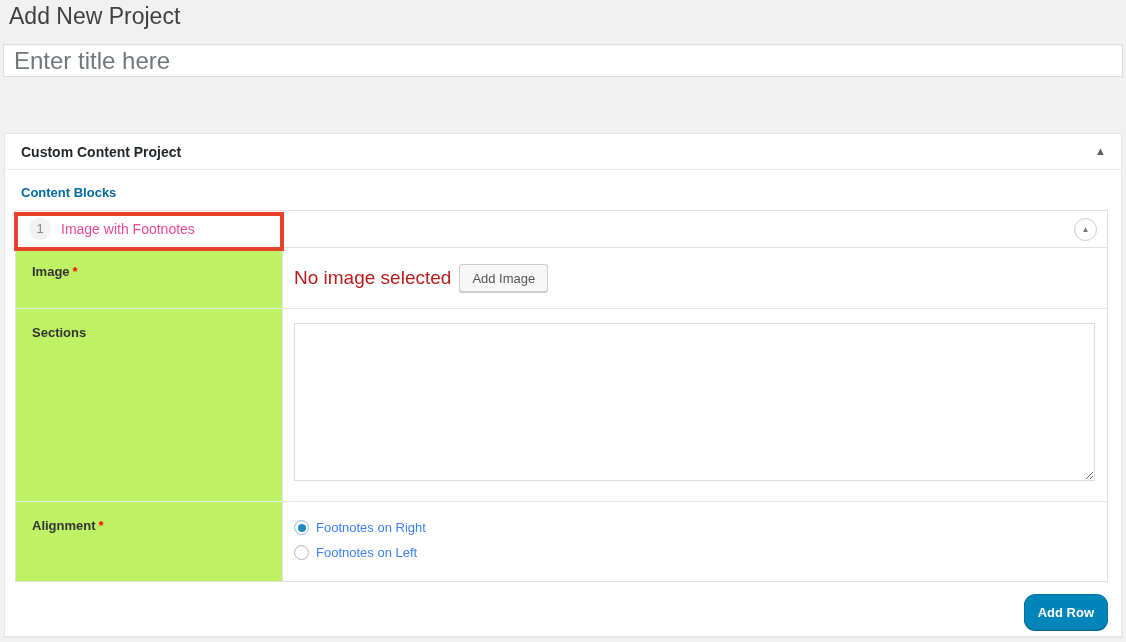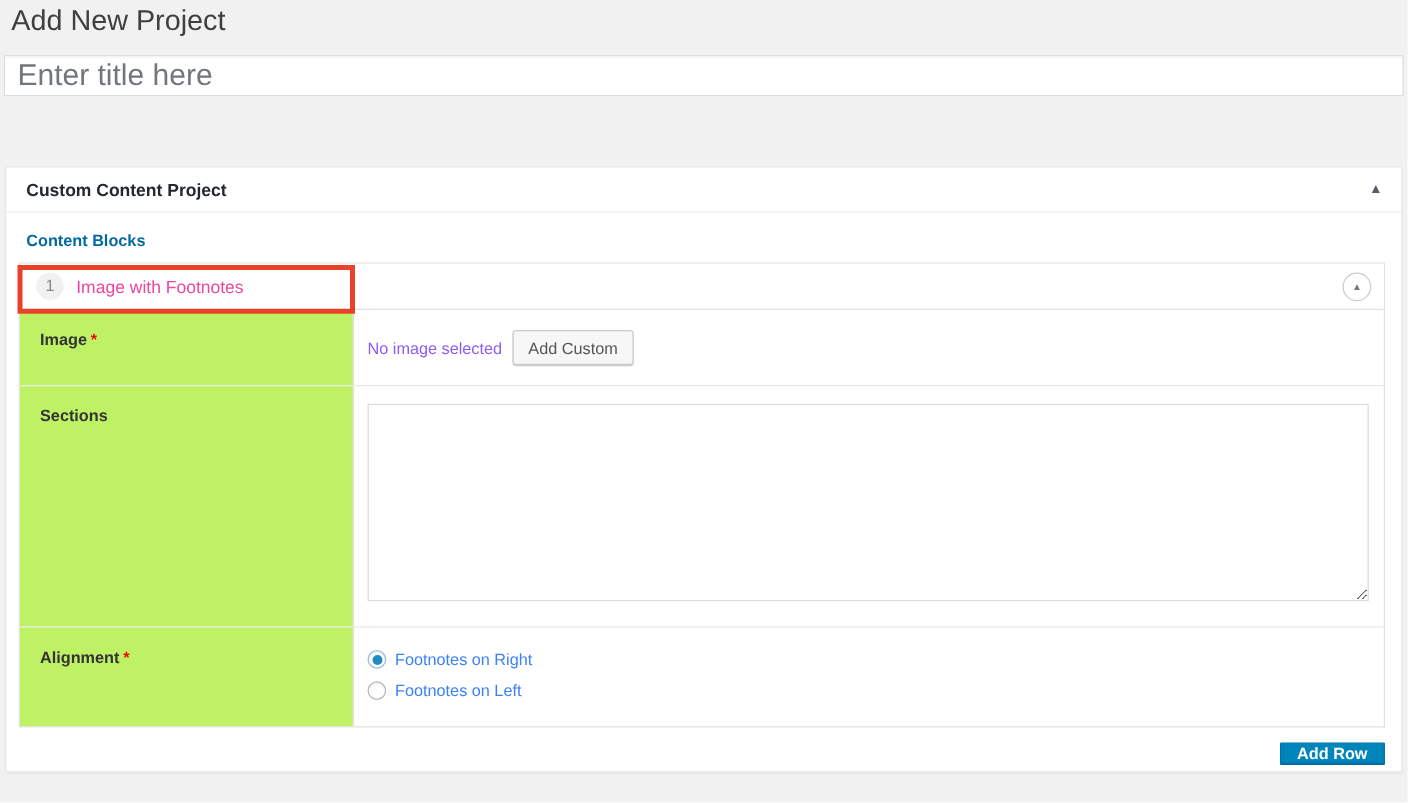--- a/index.html
+++ b/index.html
@@ -123,21 +123,21 @@
     padding: 16px 12px 0 16px;
     font-size: 13px;
     font-weight: 700;
     color: #333;
   }
   .required { color: #f00; margin-left: 3px; }
   .field-content { flex: 1; padding: 14px 12px 14px 11px; }
 
   .field-row-image .field-content { padding: 16px 12px 16px 11px; }
   .image-inline { display: flex; align-items: center; }
-  .image-status { font-size: 13px; color: #8b5cf6; margin-right: 8px; }
+  .image-status { font-size: 19px; color: #b91c1c; margin-right: 8px; }
   .btn-secondary {
     height: 28px;
     padding: 0 12px;
     background: #f7f7f7;
     border: 1px solid #ccc;
     border-radius: 3px;
     box-shadow: 0 1px 0 #ccc;
     color: #555;
     font-size: 13px;
     font-family: "Liberation Sans", sans-serif;
@@ -187,26 +187,26 @@
     background: #1e8cbe;
   }
   .radio-label { font-size: 13px; color: #3b82f6; }
 
   .metabox-footer {
     display: flex;
     justify-content: flex-end;
     margin-top: 12px;
   }
   .btn-primary {
-    height: 17px;
+    height: 36px;
     padding: 0 13px;
     background: #0085ba;
     border: 1px solid #0073aa;
     box-shadow: 0 1px 0 #006799;
-    border-radius: 1px;
+    border-radius: 11px;
     color: #fff;
     font-size: 13px;
     font-weight: 600;
     font-family: "Liberation Sans", sans-serif;
     cursor: pointer;
     text-align: center;
   }
 
   .annotation-highlight {
     position: absolute;
@@ -245,21 +245,21 @@
         <span class="layout-collapse">▲</span>
       </div>
 
       <div class="field-row field-row-image">
         <div class="field-label">
           <span>Image</span><span class="required">*</span>
         </div>
         <div class="field-content">
           <div class="image-inline">
             <span class="image-status">No image selected</span>
-            <button class="btn-secondary">Add Custom</button>
+            <button class="btn-secondary">Add Image</button>
           </div>
         </div>
       </div>
 
       <div class="field-row field-row-footnotes">
         <div class="field-label">
           <span>Sections</span>
         </div>
         <div class="field-content">
           <textarea class="footnotes-textarea" style=""></textarea>

